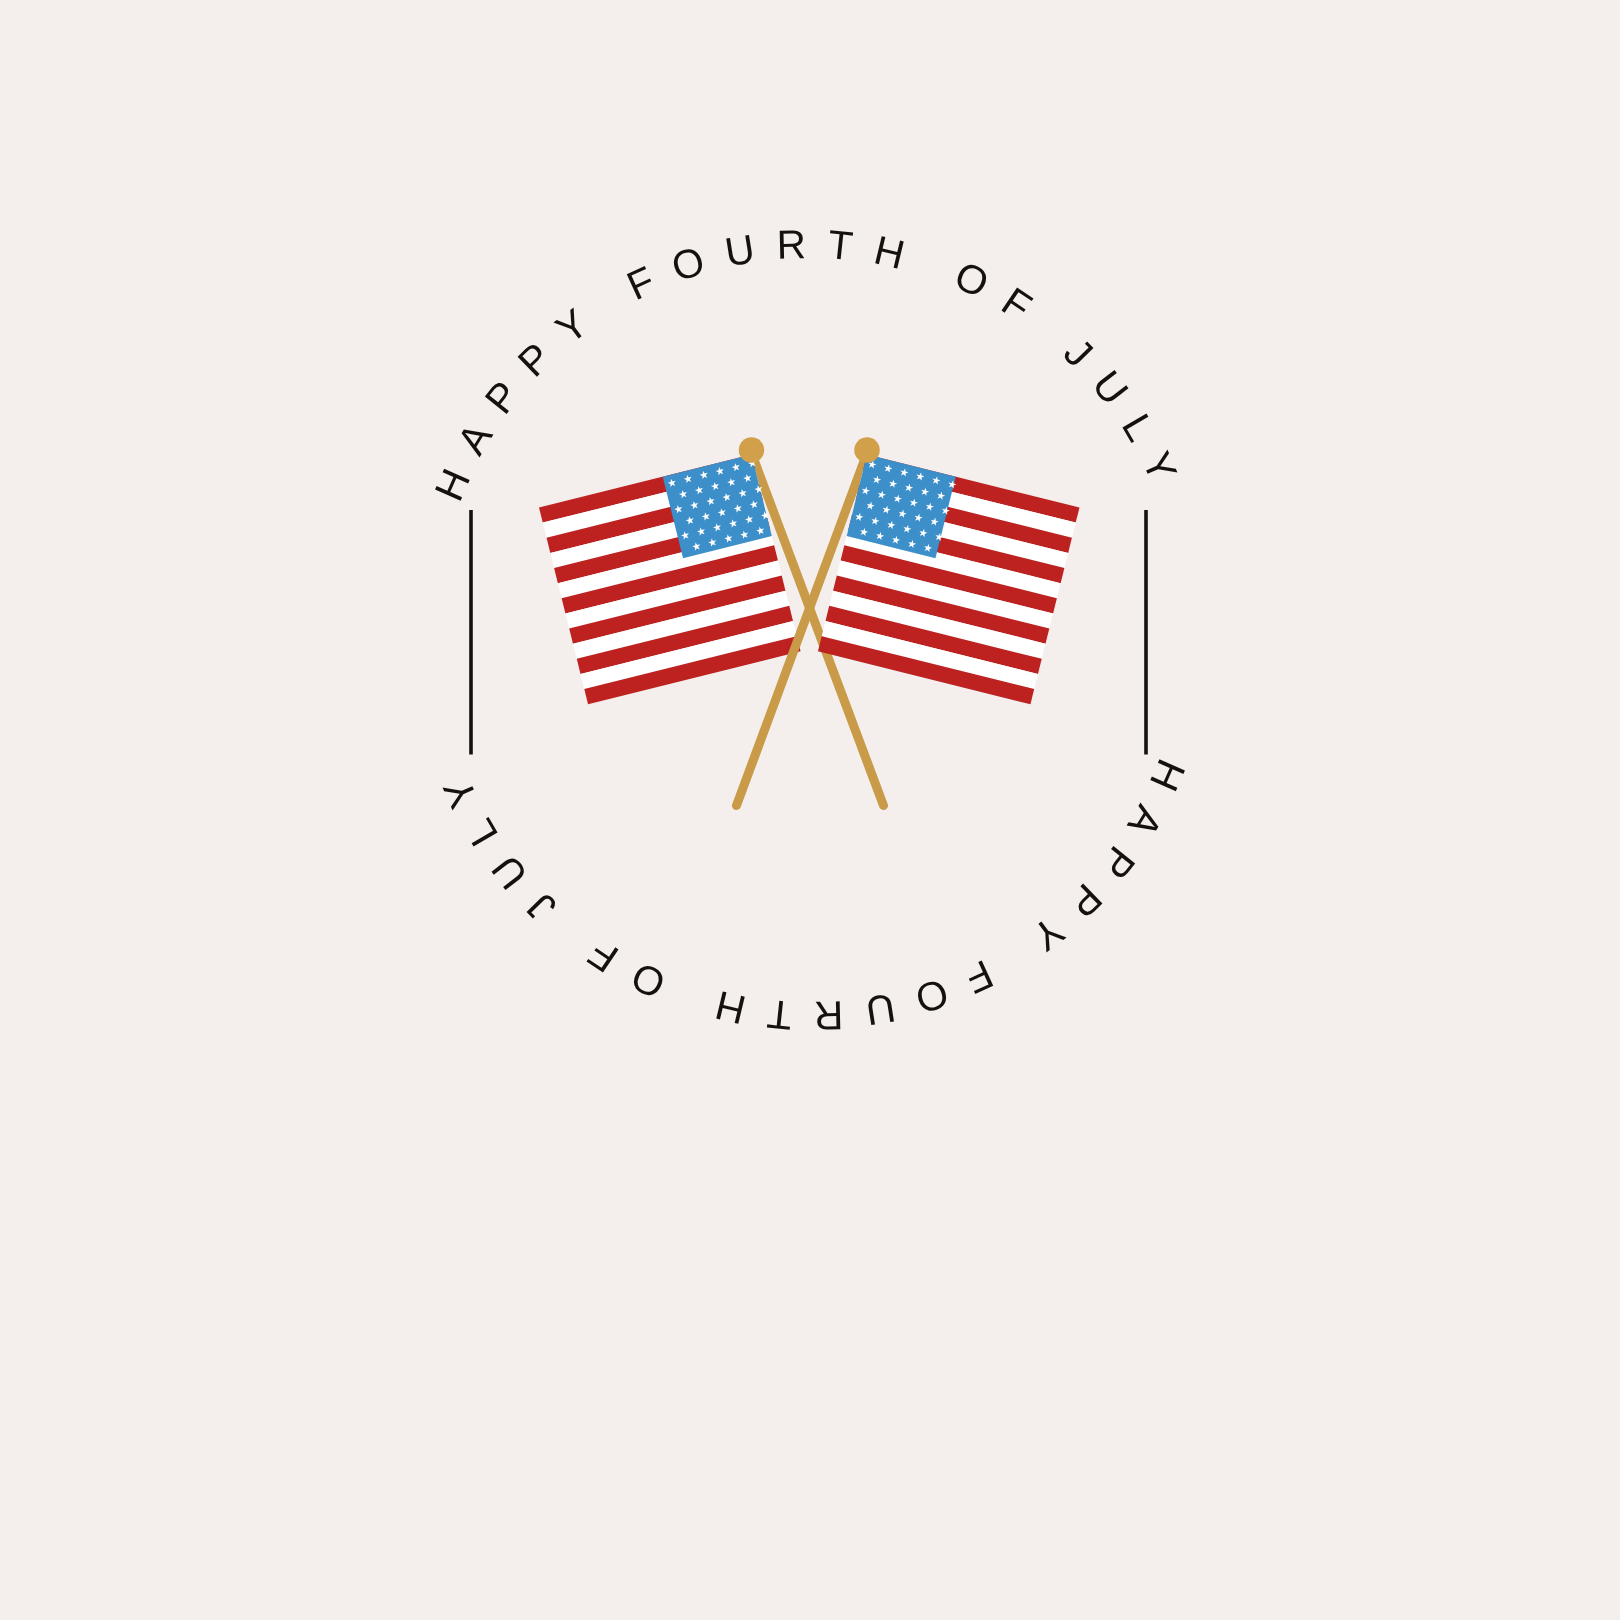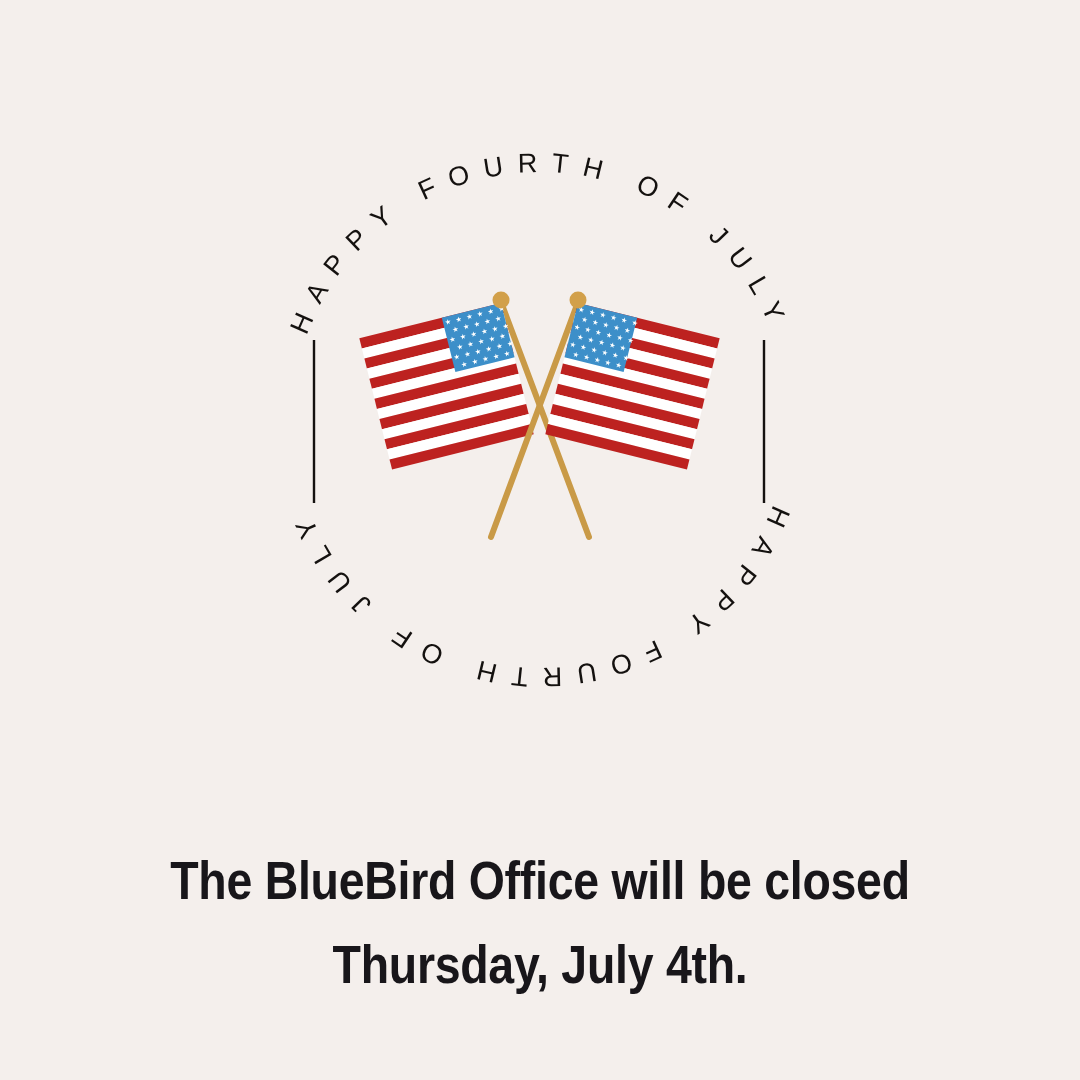--- a/index.html
+++ b/index.html
@@ -211,18 +211,14 @@
               </g>
             </g>
           </g>
           <circle cx="578" cy="300" r="8.5" fill="#d2a04a"></circle>
         </g>
 
       </g>
     </svg>
   </div>
 
-  <div id="message">
-    <div class="msg-line">The BlueBird Office will be closed</div>
-    <div class="msg-line">Thursday, July 4th.</div>
-  </div>
 
 </div>
 
 </body></html>

